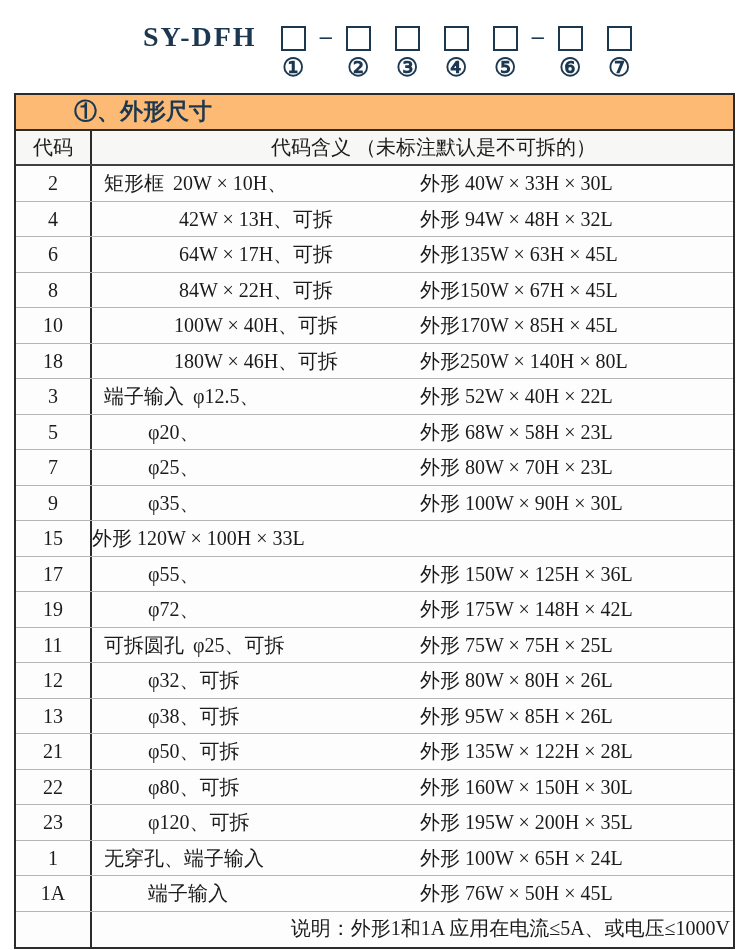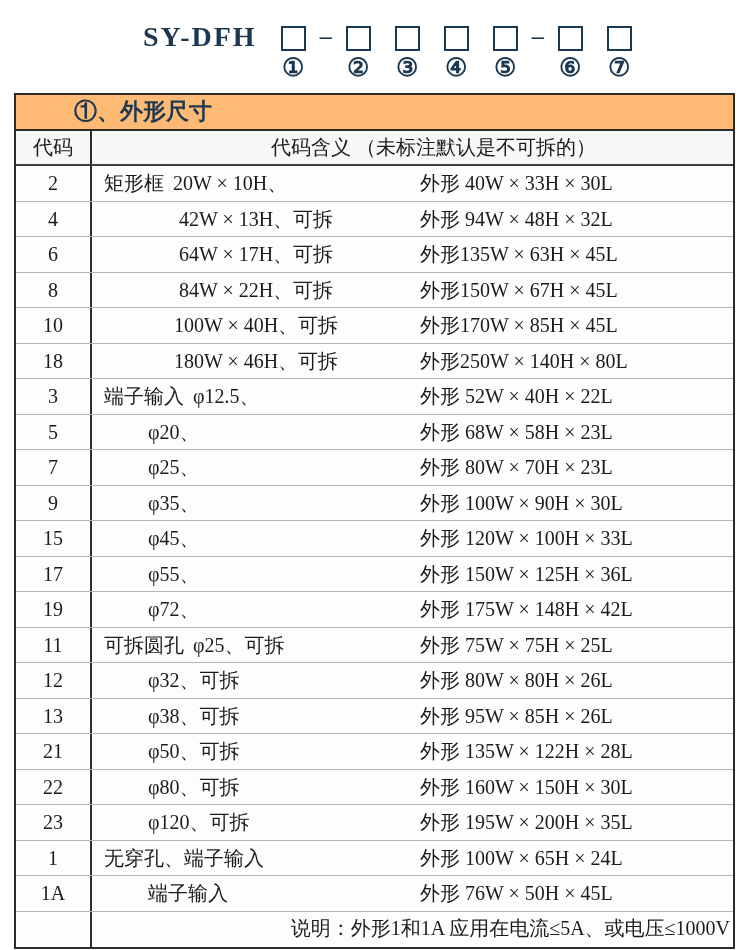--- a/index.html
+++ b/index.html
@@ -212,23 +212,20 @@
       <div class="desc align-indent">
         <span>φ35、</span>
       </div>
       <div class="outline">外形 100W × 90H × 30L</div>
     </div>
   </div>
 
   <div class="row">
     <div class="col-code">15</div>
     <div class="col-meaning">
-      <div class="desc align-indent">
-        <span>φ45、</span>
-      </div>
       <div class="outline">外形 120W × 100H × 33L</div>
     </div>
   </div>
 
   <div class="row">
     <div class="col-code">17</div>
     <div class="col-meaning">
       <div class="desc align-indent">
         <span>φ55、</span>
       </div>

